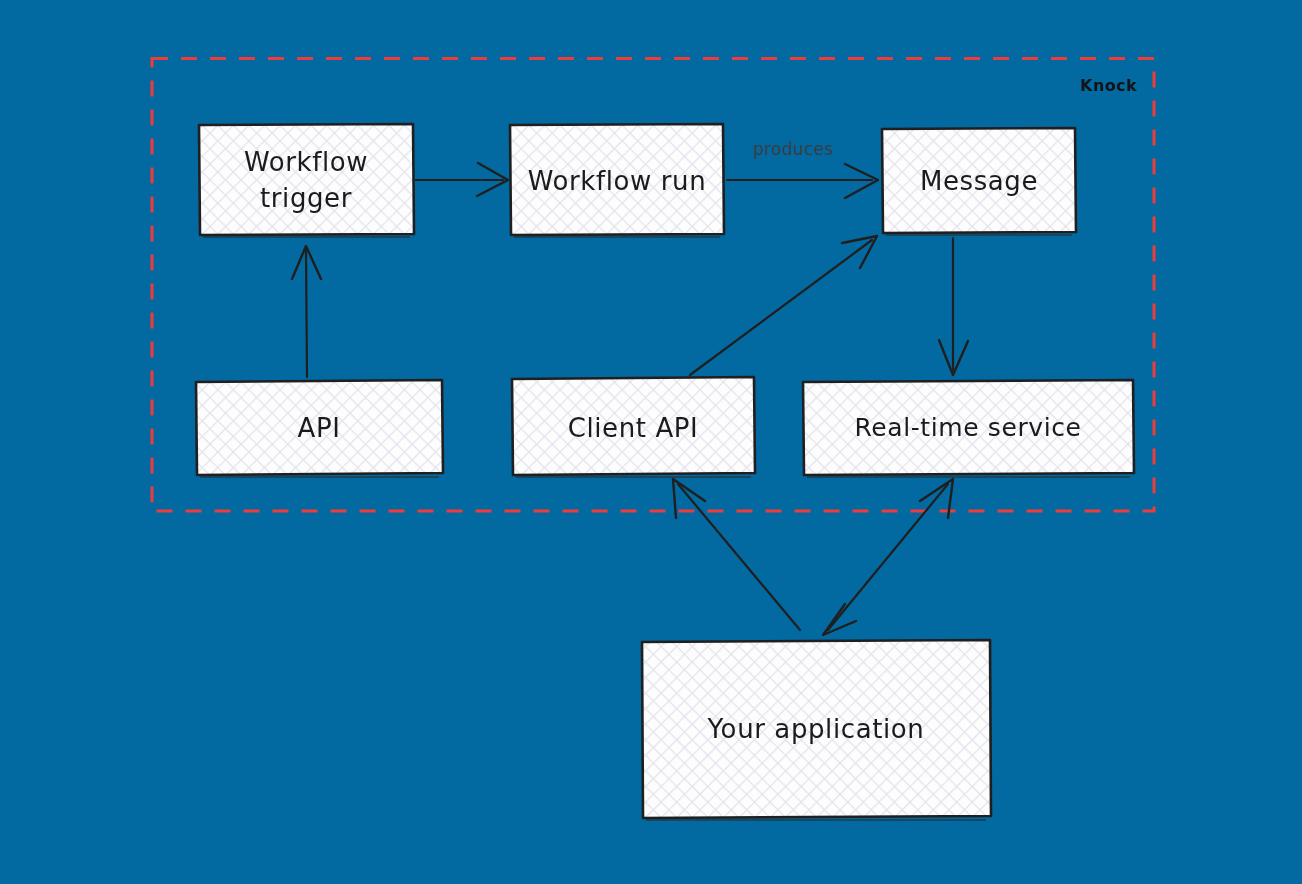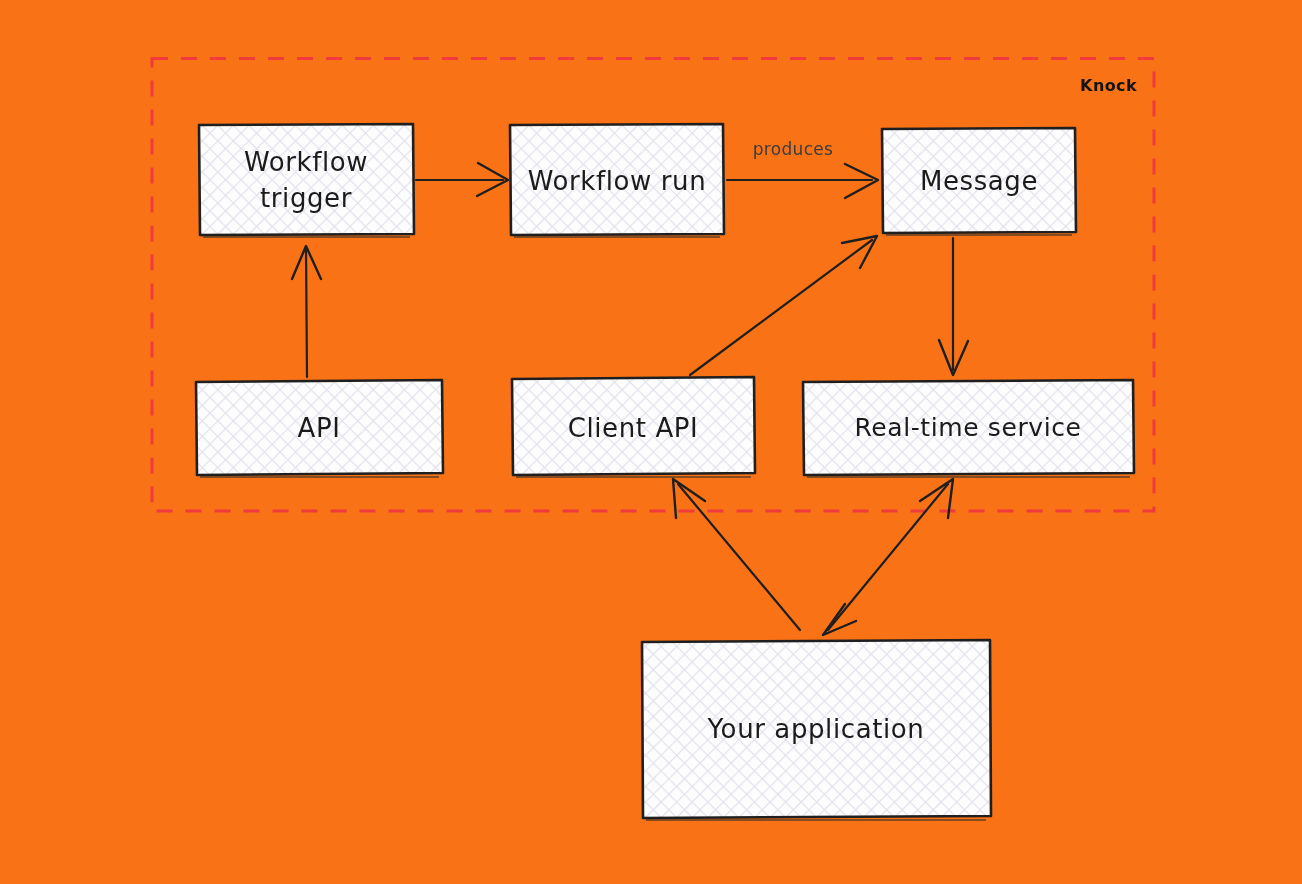--- a/index.html
+++ b/index.html
@@ -10,21 +10,21 @@
   body {
     width: 1302px;
     height: 884px;
     font-family: "DejaVu Sans", sans-serif;
     overflow: hidden;
   }
   #canvas-root {
     position: relative;
     width: 1302px;
     height: 884px;
-    background: #f97316;
+    background: #0369a1;
   }
   svg#diagram {
     position: absolute;
     top: 0;
     left: 0;
     width: 1302px;
     height: 884px;
     display: block;
   }
   .node-label {

